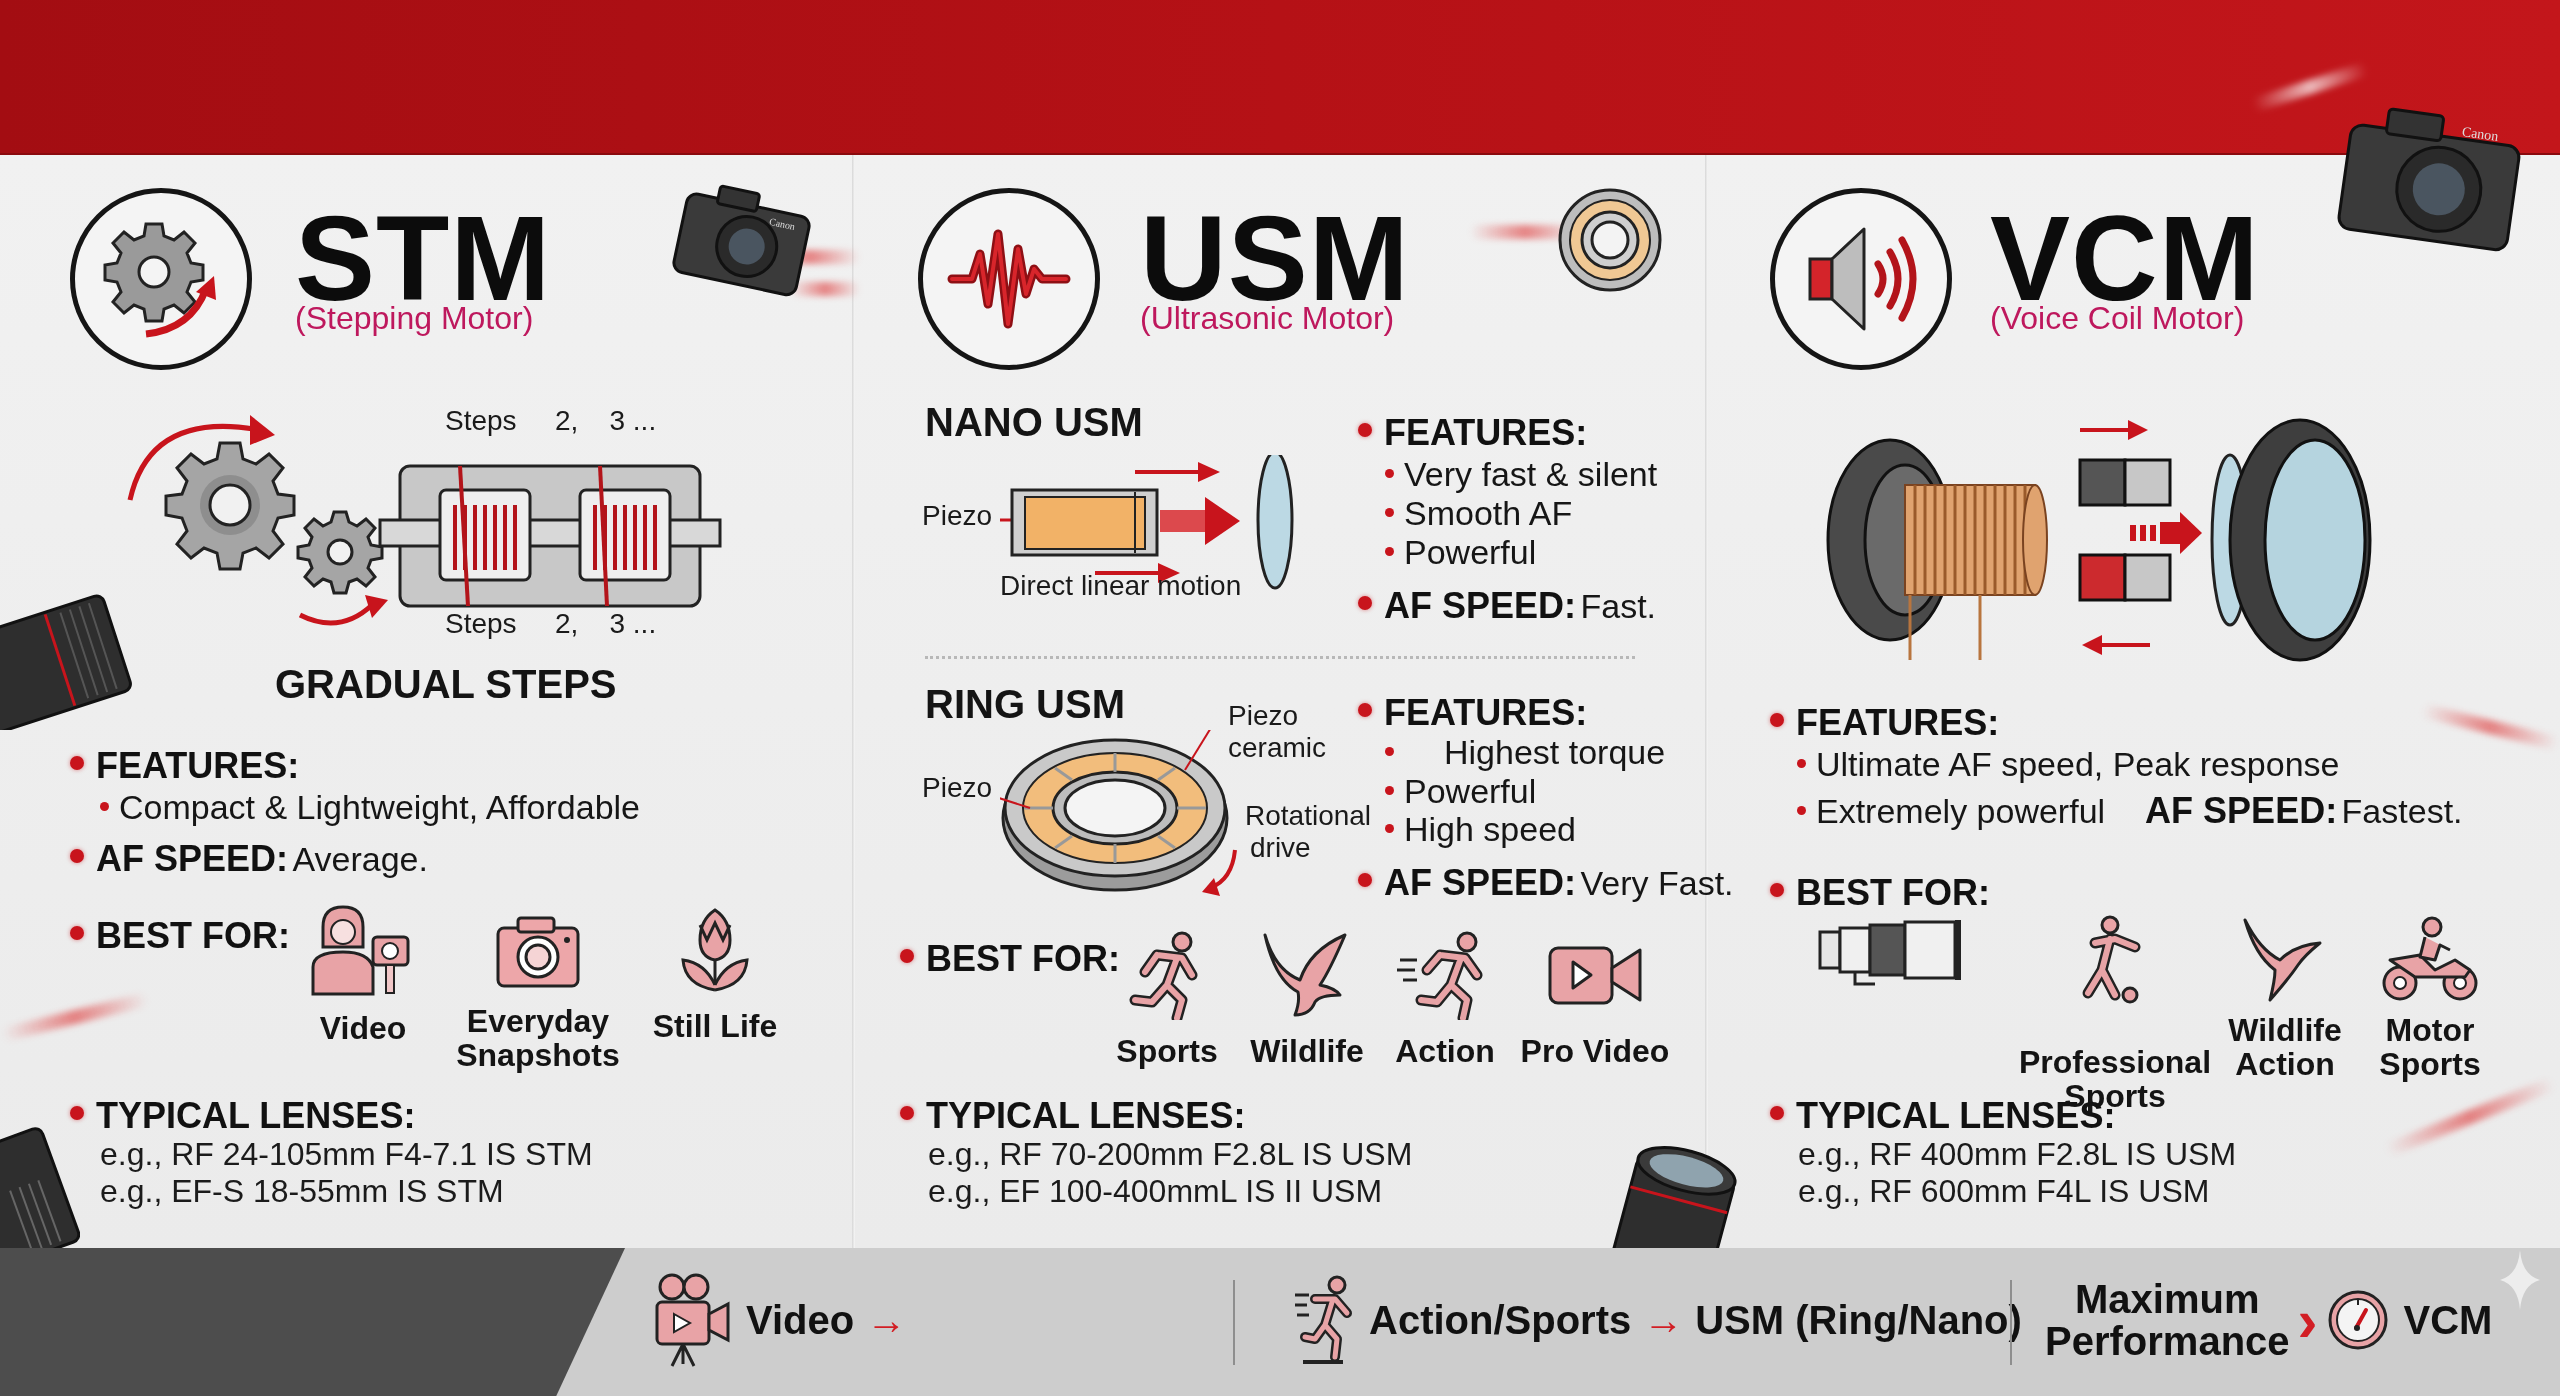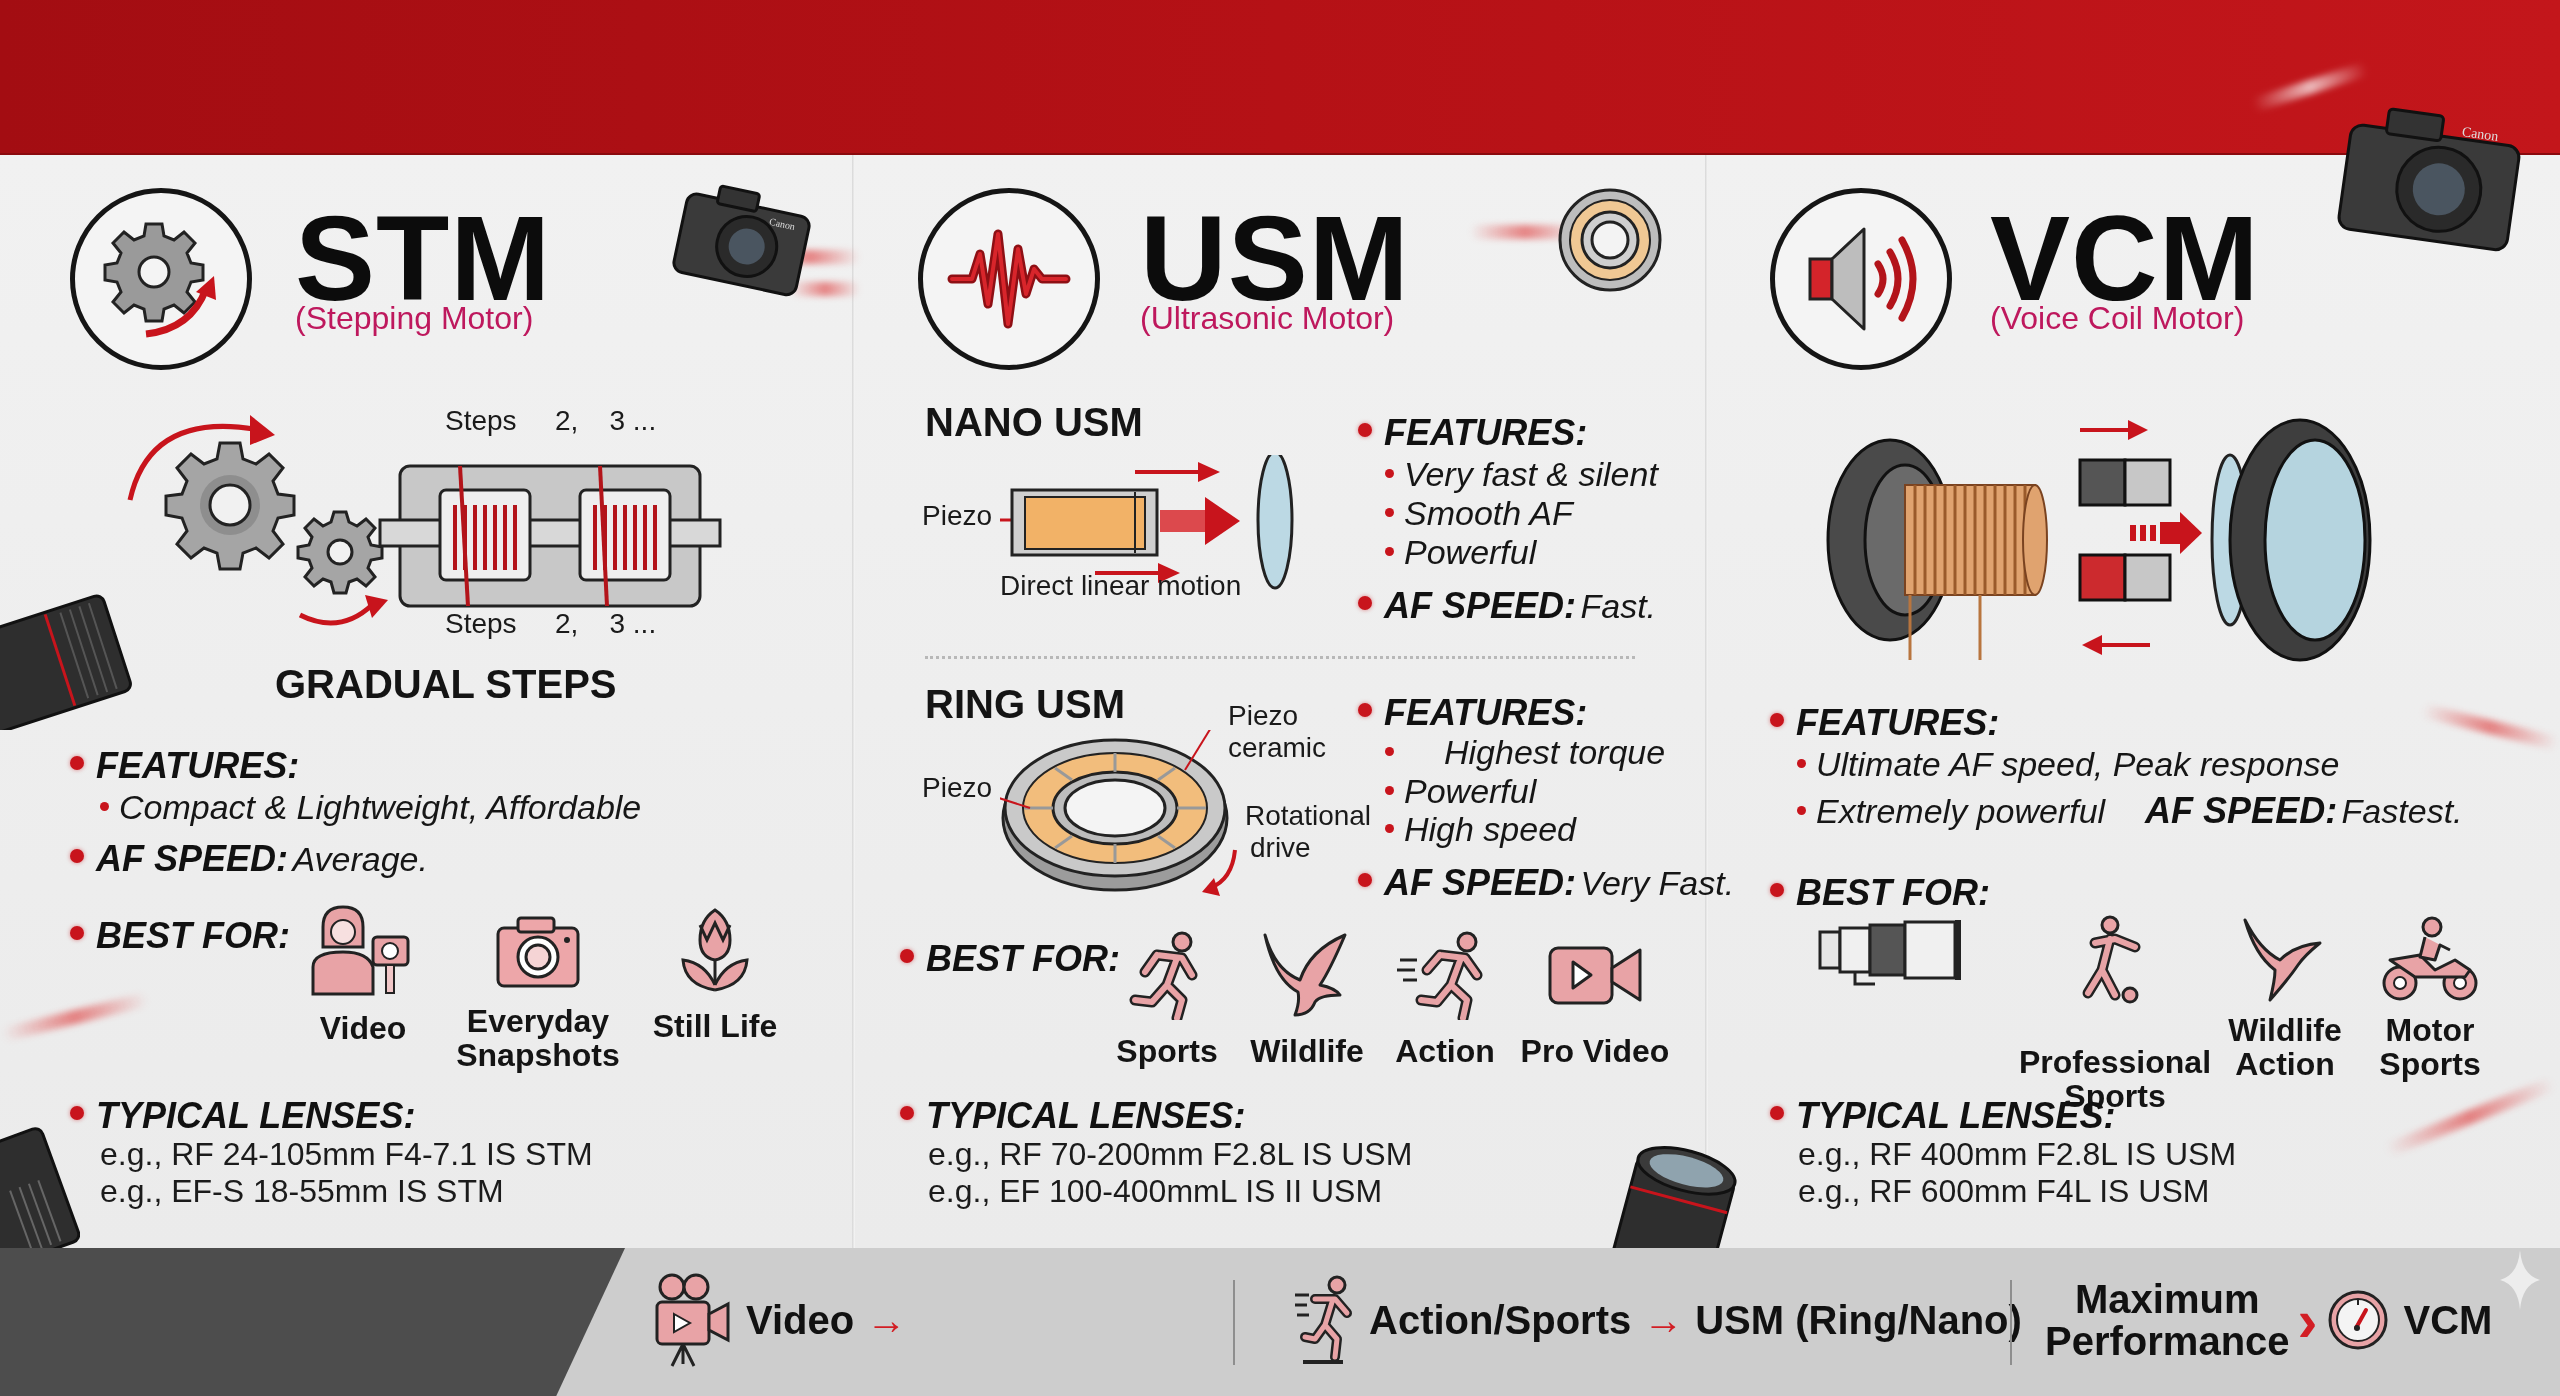--- a/index.html
+++ b/index.html
@@ -41,21 +41,21 @@
     position: absolute; font-weight: 700; font-size: 120px; line-height: 1;
     letter-spacing: 1px; color: #0c0c0c;
   }
   .subtitle {
     position: absolute; font-size: 32px; line-height: 1; color: #be185d;
   }
   .section-title {
     position: absolute; font-weight: 700; font-size: 40px; color: #141414;
   }
   .label-sm { position: absolute; font-size: 28px; color: #1a1a1a; }
-  .bullet-row { position: absolute; display: flex; align-items: baseline; white-space: nowrap; font-style: italic; }
+  .bullet-row { position: absolute; display: flex; align-items: baseline; white-space: nowrap; }
   .dot {
     display: inline-block; width: 14px; height: 14px; border-radius: 50%;
     background: #c8141c; margin-right: 12px; box-shadow: 0 0 4px rgba(200,20,28,0.5);
     transform: translateY(-8px);
   }
   .dot-sm {
     display: inline-block; width: 9px; height: 9px; border-radius: 50%;
     background: #c8141c; margin-right: 10px; transform: translateY(-8px);
   }
   .b-head { font-weight: 700; font-size: 36px; color: #111; }

